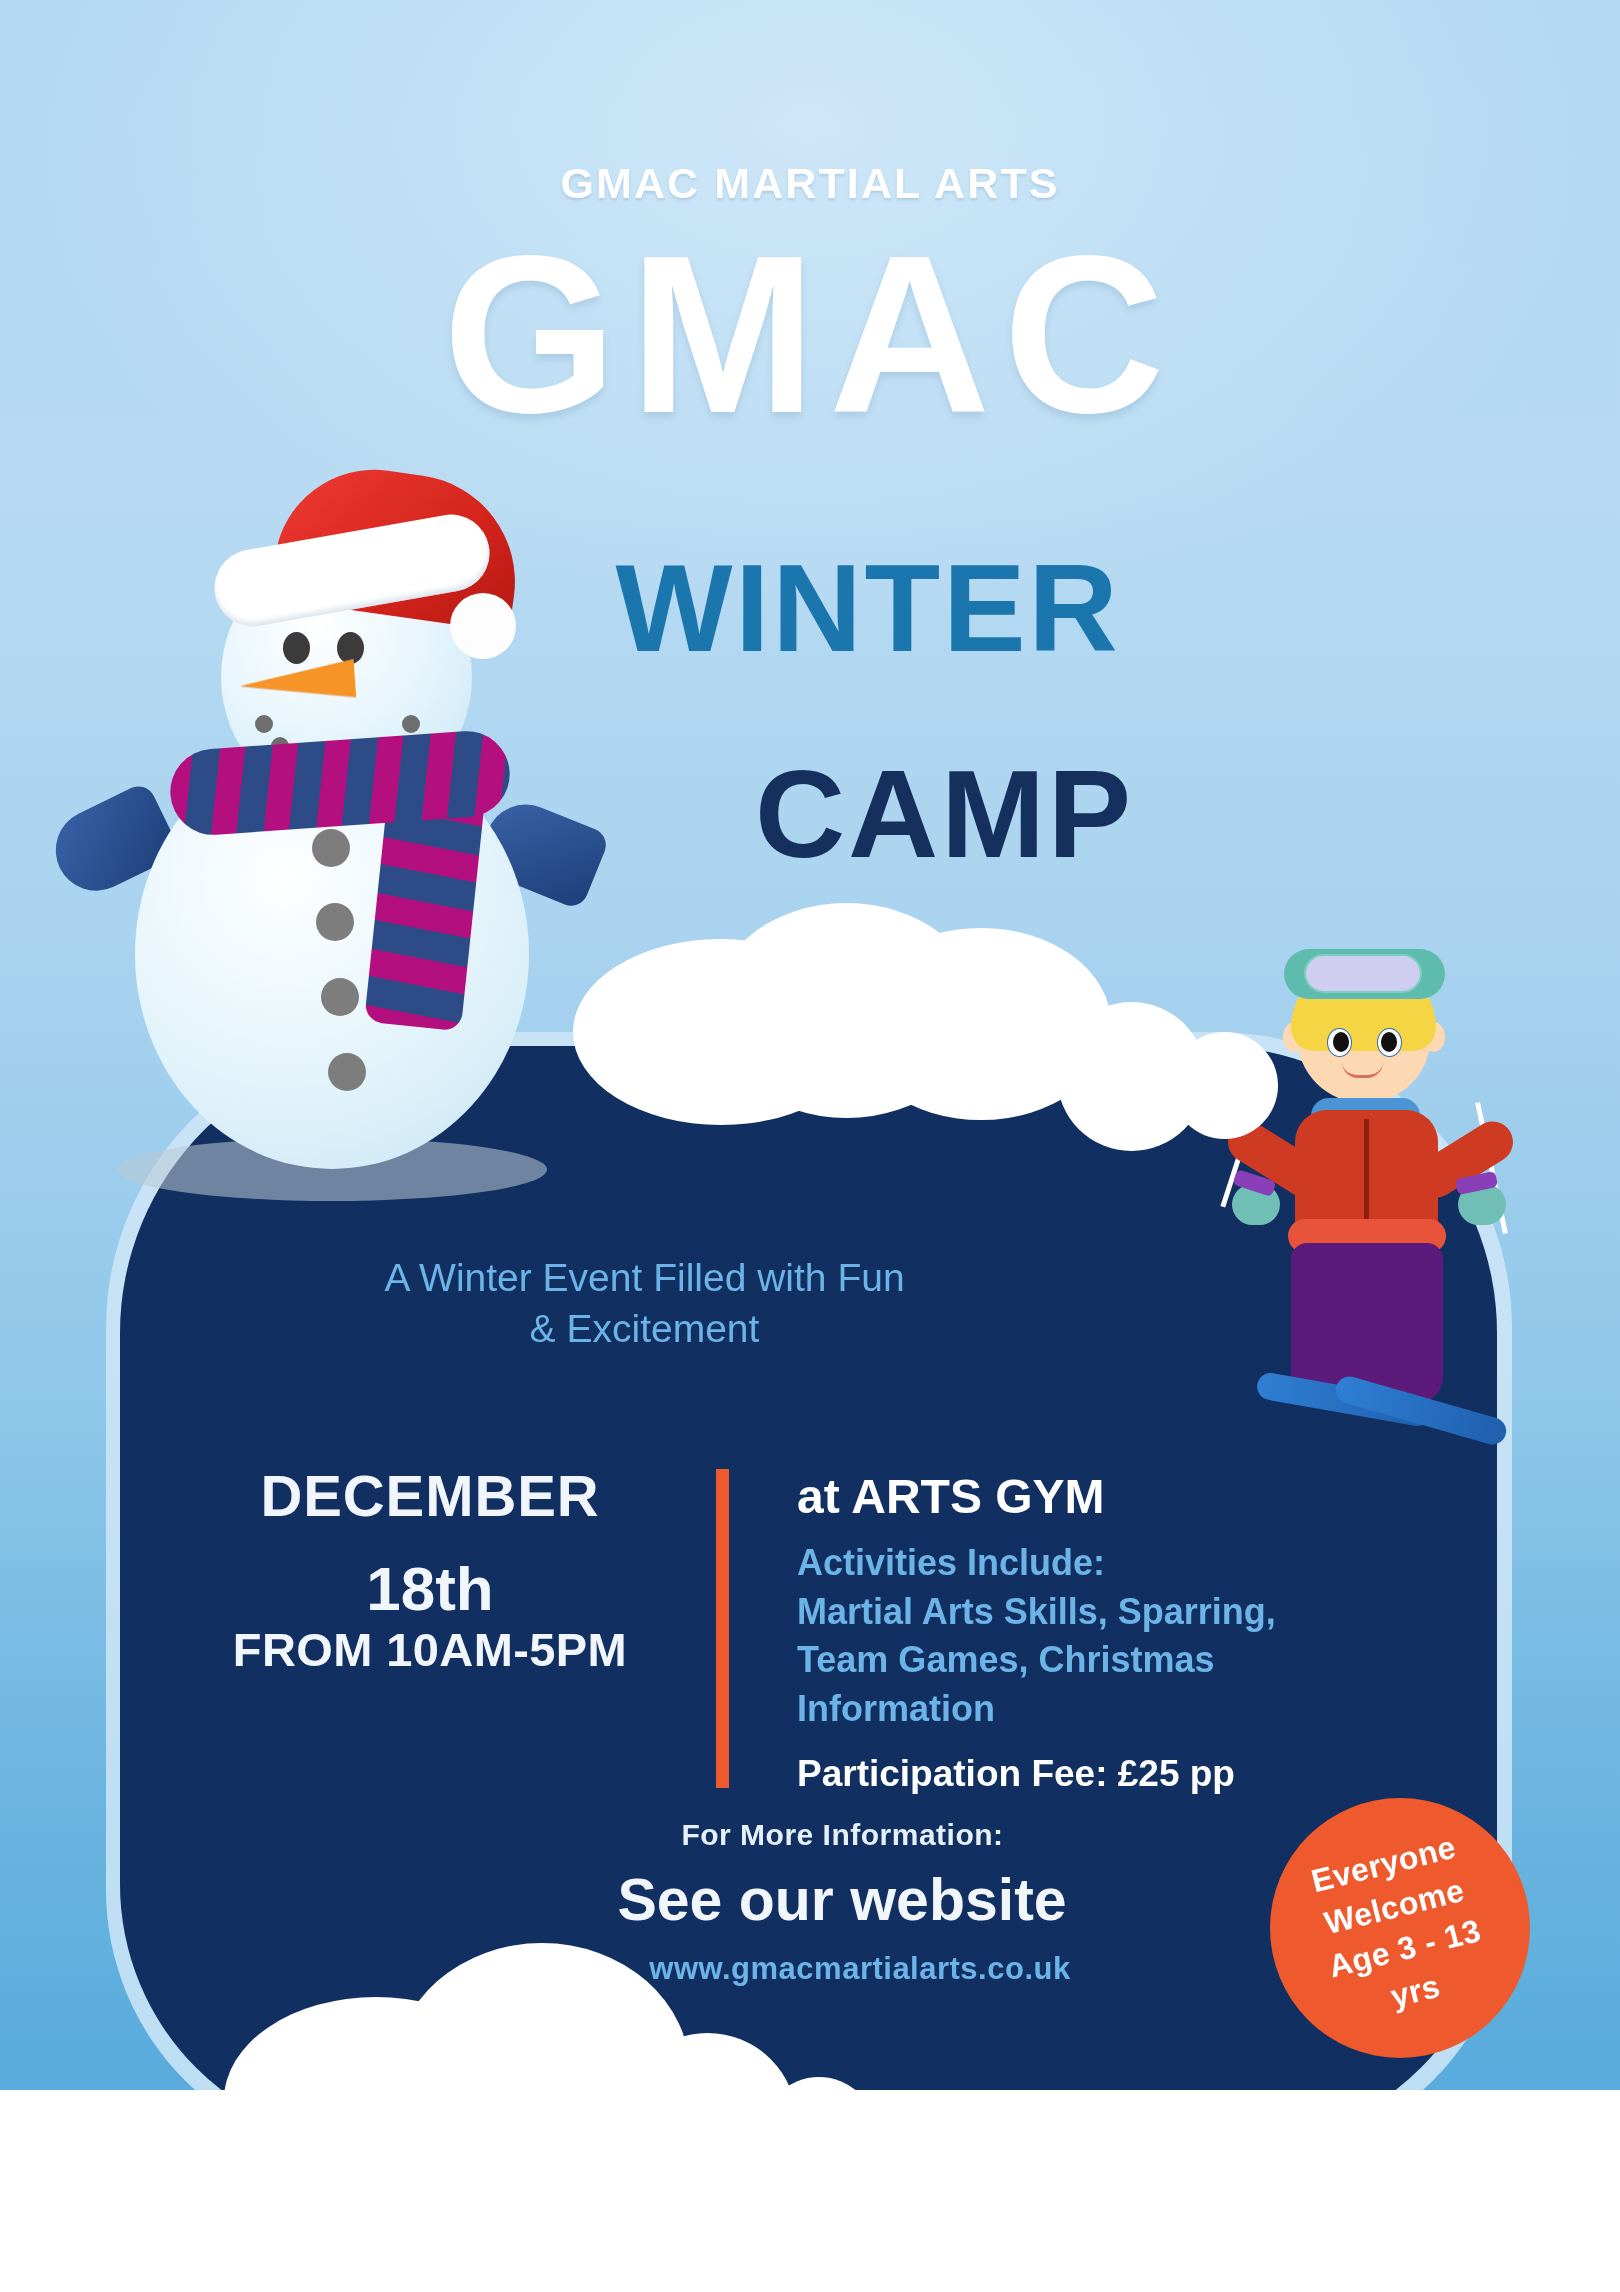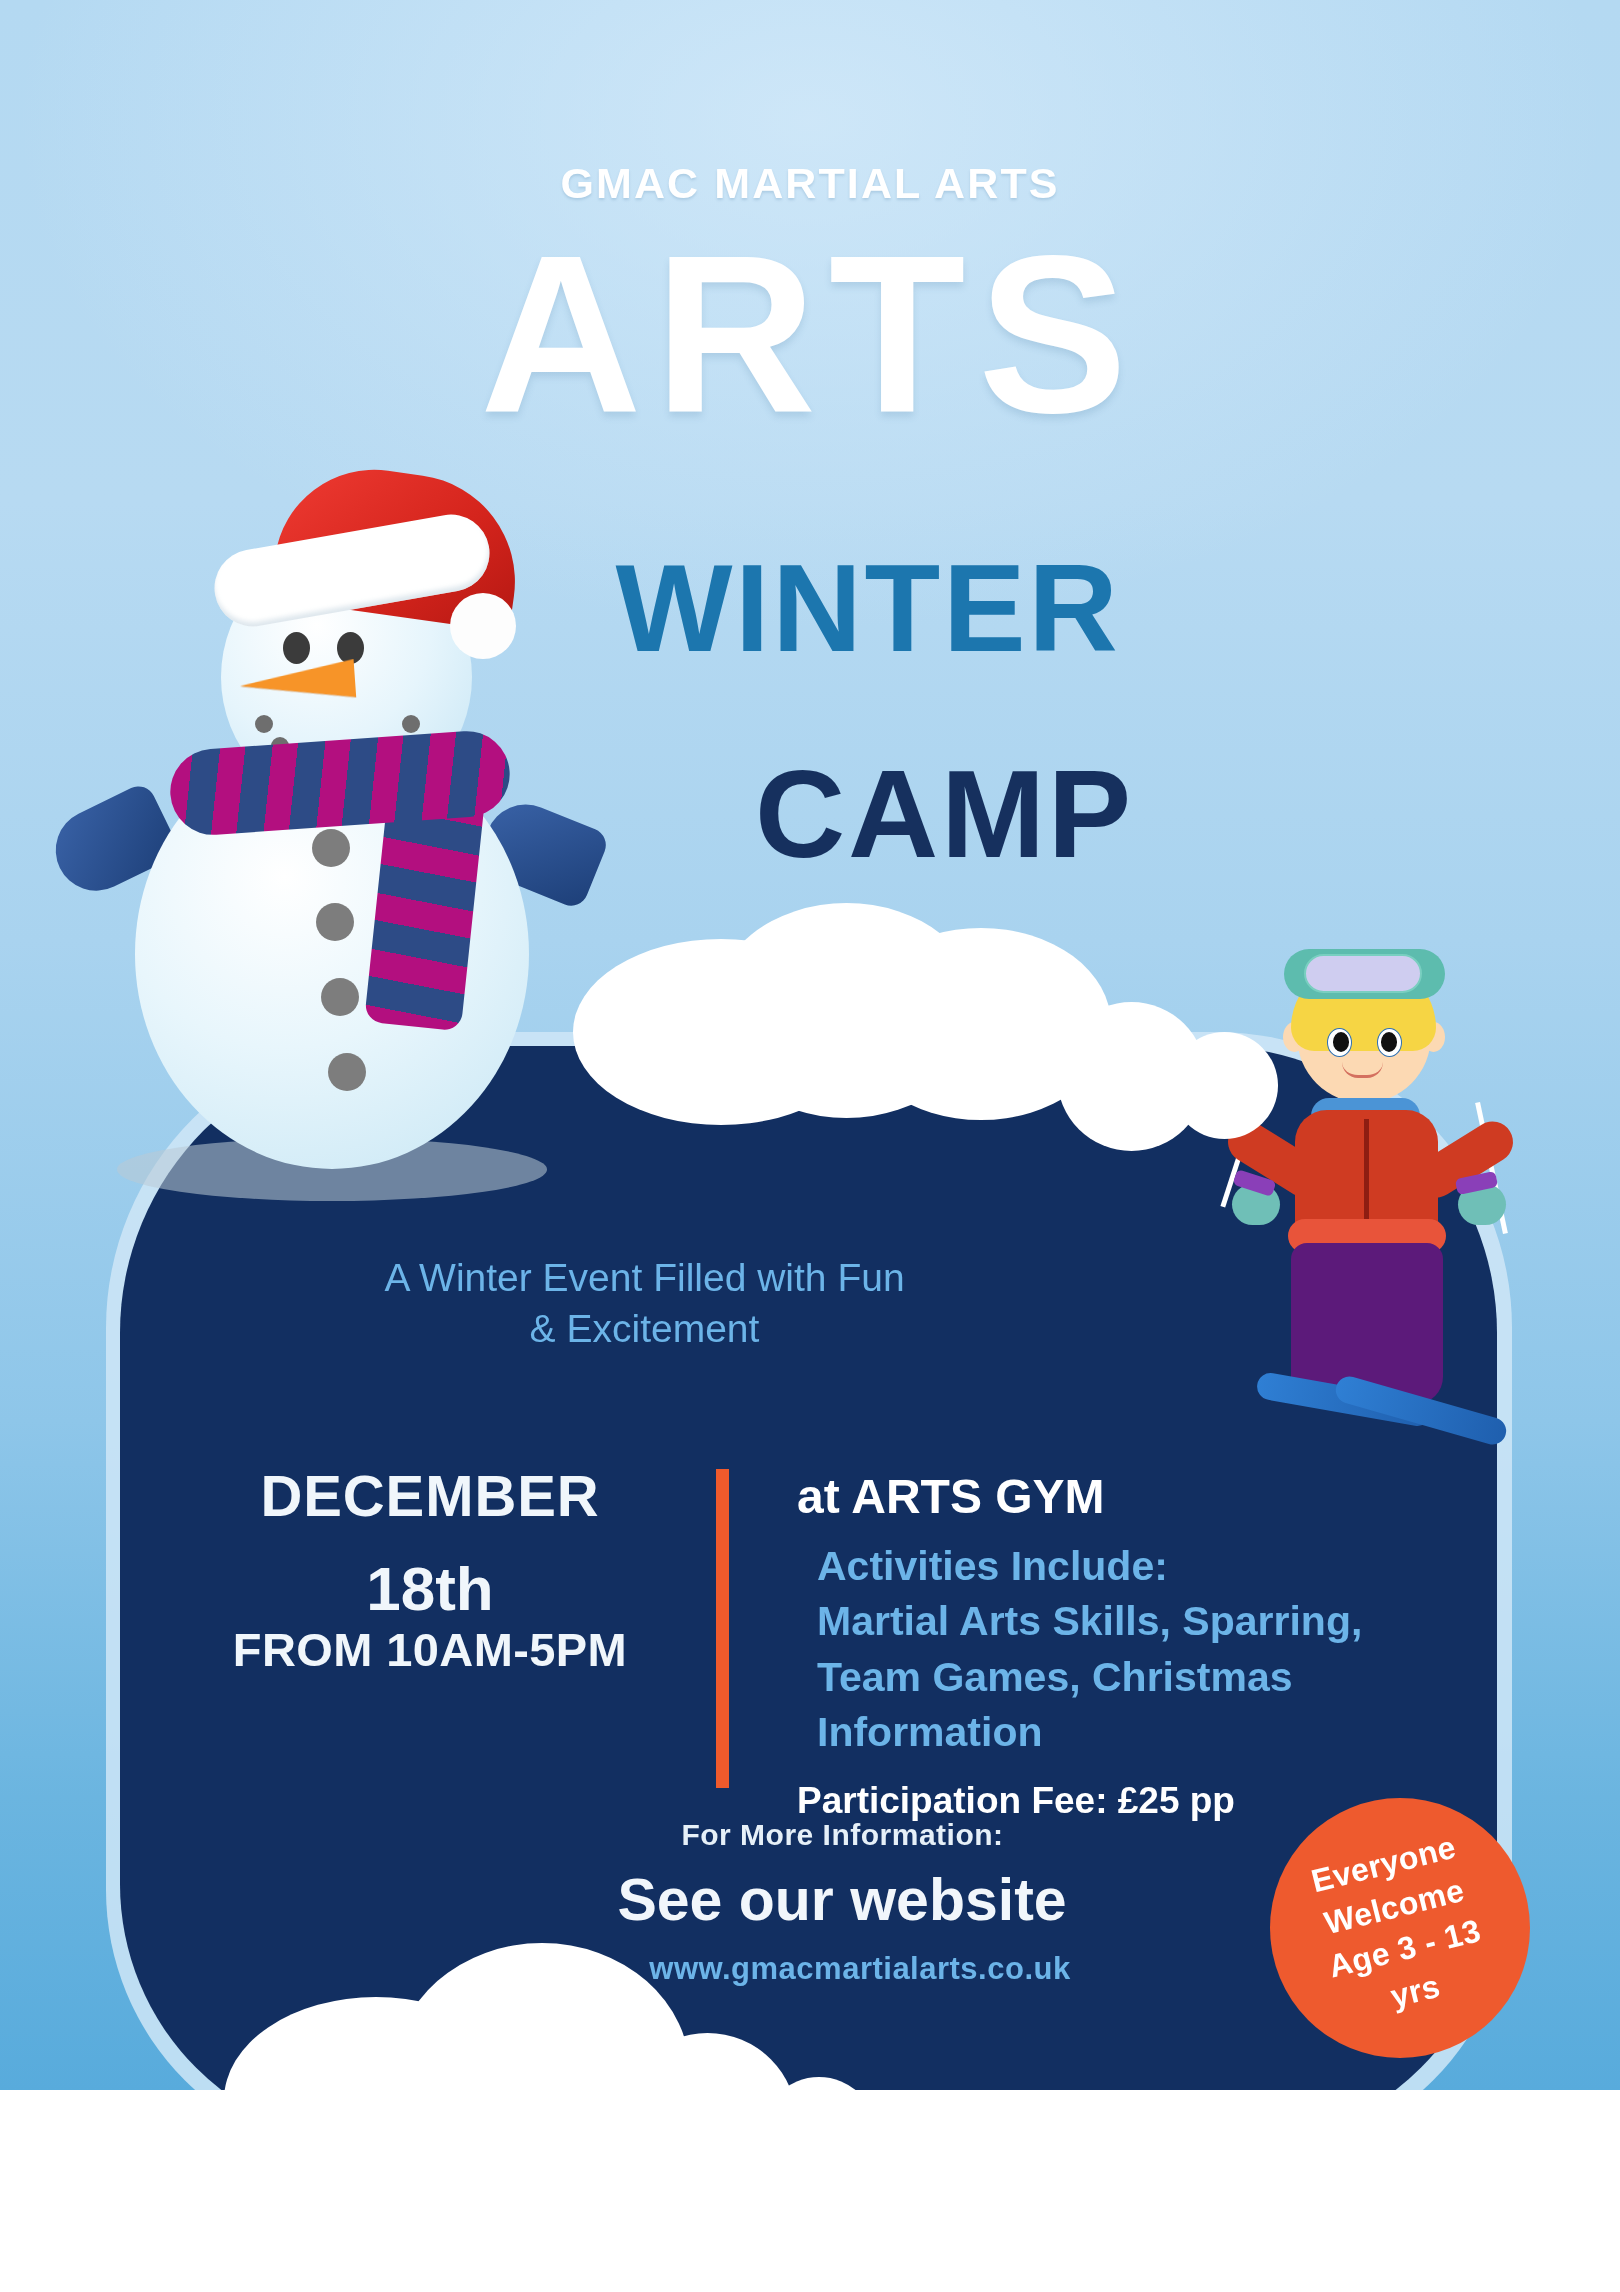--- a/index.html
+++ b/index.html
@@ -241,21 +241,21 @@
     left: 179px; top: 1465px; width: 502px;
     text-align: center;
     color: #f0f6fb;
   }
   .date-month { font-size: 58px; font-weight: 700; letter-spacing: 0.9px; line-height: 1.06; }
   .date-day   { font-size: 62px; font-weight: 700; line-height: 1.12; margin-top: 28px; }
   .date-time  { font-size: 47px; font-weight: 700; letter-spacing: 0.4px; line-height: 1.1; }
 
   .venue-block { position: absolute; left: 797px; top: 1469px; width: 591px; }
   .venue-title { color: #ffffff; font-size: 48px; font-weight: 700; line-height: 1.16; }
-  .venue-list  { color: #6cb4e8; font-size: 41px; font-weight: 700; line-height: 1.35; margin-top: 14.3px; margin-left: 20px; }
+  .venue-list  { color: #6cb4e8; font-size: 36px; font-weight: 700; line-height: 1.35; margin-top: 14.3px; }
   .venue-fee   { color: #ffffff; font-size: 37px; font-weight: 700; margin-top: 19.7px; }
 
   .info-label {
     position: absolute;
     left: 502px; top: 1818px; width: 681px;
     text-align: center;
     color: #e6f0f8;
     font-size: 30px;
     font-weight: 700;
     letter-spacing: 0.5px;
@@ -300,21 +300,21 @@
   }
 </style>
 </head>
 <body>
 
 <div id="poster">
 
   <div class="sky-glow"></div>
 
   <div class="brand">GMAC MARTIAL ARTS</div>
-  <div class="kids">ARTS</div>
+  <div class="kids">GMAC</div>
   <div class="winter">WINTER</div>
   <div class="camp">CAMP</div>
 
   <div class="panel-outline"></div>
   <div class="panel"></div>
 
   <div id="snowman">
     <div class="sm-shadow"></div>
     <div class="sm-arm" style="left:-9px; top:327px; transform:rotate(-26deg);"></div>
     <div class="sm-arm" style="left:421px; top:336px; transform:rotate(22deg);"></div>

